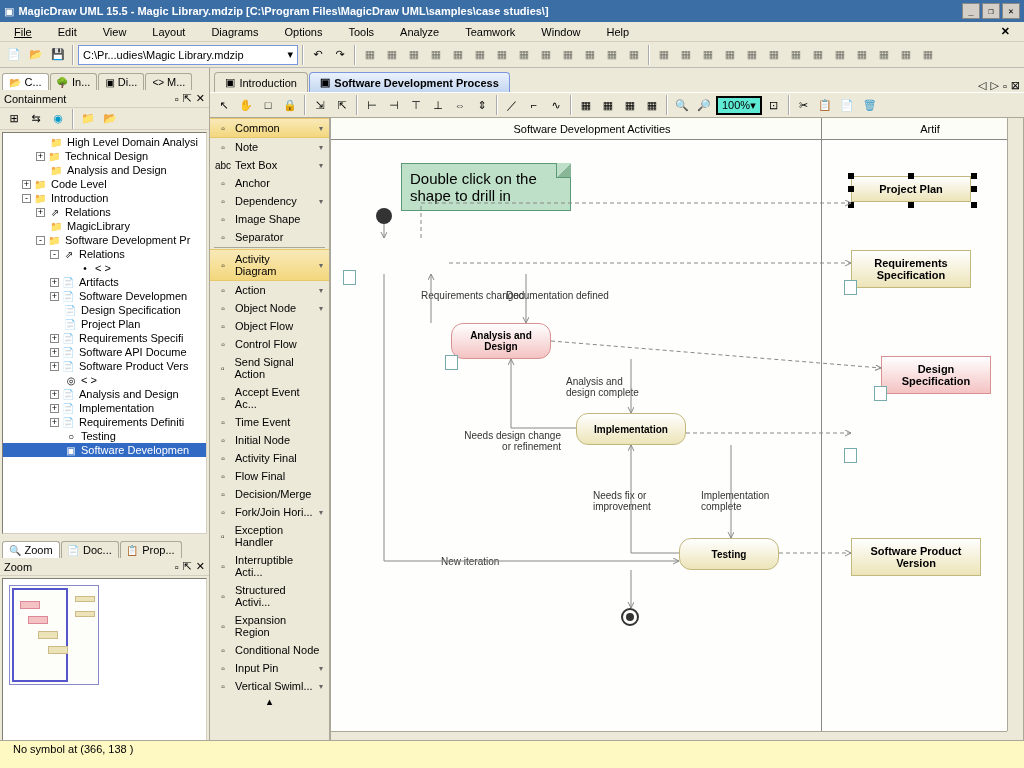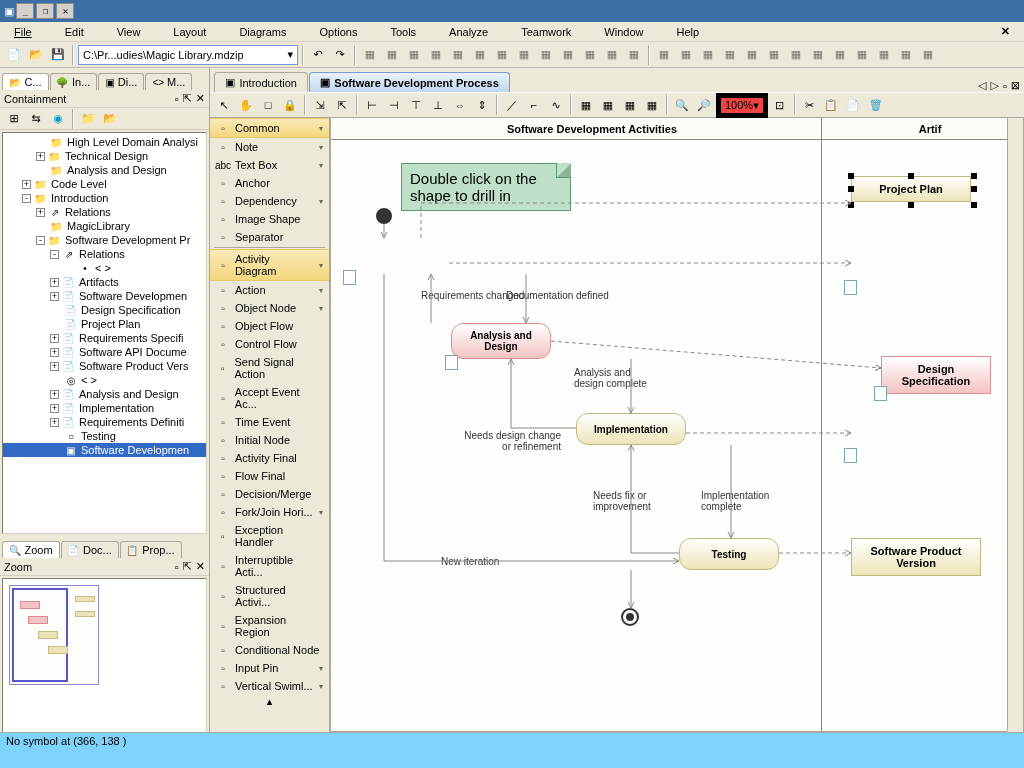--- a/index.html
+++ b/index.html
@@ -2,21 +2,21 @@
 <html><head>
 <meta charset="utf-8">
 <style>
 * { box-sizing: border-box; margin: 0; padding: 0; font-family: Tahoma, sans-serif; font-size: 11px; }
 body { background: #ece9d8; overflow: hidden; width: 1024px; height: 768px; position: relative; }
 
 .titlebar { height: 22px; background: linear-gradient(#3a6ea5,#3a6ea5); color: #fff; display: flex; align-items: center; padding: 0 4px; }
 .titlebar-text { flex: 1; font-weight: bold; padding-left: 4px; }
 .win-btn { width: 18px; height: 16px; background: #d4d0c8; border: 1px solid #888; margin-left: 2px; display: flex; align-items: center; justify-content: center; font-size: 9px; color:#000; font-family: monospace; }
 
-.menubar { height: 20px; background: #ece9d8; display: flex; align-items: center; padding: 0 6px; gap: 17px; border-bottom: 1px solid #d4cfc0; }
+.menubar { height: 20px; background: #ece9d8; display: flex; align-items: center; padding: 0 6px; gap: 10px; border-bottom: 1px solid #d4cfc0; }
 .menubar span { padding: 2px 8px; }
 .menubar span u { text-decoration: underline; }
 .close-x { margin-left: auto; font-weight: bold; padding: 0 6px; }
 
 .toolbar { height: 26px; background: #ece9d8; display: flex; align-items: center; padding: 0 4px; border-bottom: 1px solid #bbb; gap: 2px; }
 .tbtn { width: 20px; height: 20px; border: 1px solid transparent; display:flex; align-items:center; justify-content:center; }
 .tsep { width: 2px; height: 20px; border-left: 1px solid #aaa; border-right: 1px solid #fff; margin: 0 2px; }
 .addr { width: 220px; height: 20px; border: 1px solid #7a96df; background: #fff; display:flex; align-items:center; padding: 0 4px; }
 
 .main { display: flex; height: 680px; }
@@ -40,61 +40,62 @@
 .zoom-canvas { flex:1; background:#fff; border:1px inset #d4cfc0; margin:2px; padding:6px; }
 .mini { width: 90px; height: 100px; border:1px solid #88c; position:relative; background:#fdfdfa;}
 
 
 .center { flex:1; display:flex; flex-direction:column; }
 .doc-tabs { height:24px; display:flex; align-items:flex-end; padding:0 4px; gap:1px; background:#ece9d8;}
 .doc-tab { border:1px solid #aca899; border-bottom:none; padding:3px 10px; border-radius:4px 4px 0 0; display:flex; gap:4px; align-items:center;}
 .doc-tab.active { background: linear-gradient(#eaf2fd,#c3d6f0); font-weight:bold; border-color:#7a96df;}
 .doc-tab-tools { margin-left:auto; display:flex; gap:4px; align-items:center;}
 .diagram-toolbar { height:26px; border-top:1px solid #fff; border-bottom:1px solid #aca899; background:#ece9d8; display:flex; align-items:center; padding:0 4px; gap:2px;}
-.pct { border:5px solid #000000; background:#ef4444; padding:1px 4px; display:inline-flex; align-items:center;}
+.pct { border:2px solid #000000; background:#5eead4; padding:1px 4px; display:inline-flex; align-items:center;}
 
 .diagram-body { flex:1; display:flex; }
 .palette { width:120px; background:#ece9d8; border-right:1px solid #aca899; display:flex; flex-direction:column;}
 .prow { display:flex; align-items:center; padding:3px 6px; gap:5px; }
 .prow.head { background: linear-gradient(#f9e9b8,#f3d77d); border-top:1px solid #e8c96a; border-bottom:1px solid #e8c96a;}
 .parrow { margin-left:auto; font-size:8px; color:#666;}
 .rule { height:1px; background:#aca899; margin: 1px 4px;}
 .canvas-wrap { flex:1; background:#fff; position:relative; border:1px solid #aca899; border-top:none;}
 .canvas { position:absolute; inset:0 16px 16px 0; overflow:hidden; background:#fefefc;}
 .scroll-v { position:absolute; right:0; top:0; bottom:16px; width:16px; background:#ece9d8; border-left:1px solid #aca899;}
 .scroll-h { position:absolute; bottom:0; left:0; right:16px; height:16px; background:#ece9d8; border-top:1px solid #aca899;}
 .scroll-corner { position:absolute; right:0; bottom:0; width:16px; height:16px; background:#ece9d8;}
 
-.swim-header { position:absolute; top:0; height:22px; border-bottom:1px solid #888; display:flex; align-items:center; justify-content:center; font-weight:bold; background:#fdfdf8;padding-left:32px;}
+.swim-header { position:absolute; top:0; height:22px; border-bottom:1px solid #888; display:flex; align-items:center; justify-content:center; font-weight:normal; background:#fdfdf8;padding-left:32px;}
 .swim-div { position:absolute; top:0; bottom:0; width:0; border-left:1px solid #888;}
 .note { position:absolute; background:#bfe0c8; border:1px solid #5a9a75; padding:6px 8px; font-size:15px;}
 .note::after { content:""; position:absolute; top:-1px; right:-1px; width:14px; height:14px; background: linear-gradient(135deg, #bfe0c8 50%, #88b696 50%); border-left:1px solid #5a9a75; border-bottom:1px solid #5a9a75;}
 .act { position:absolute; border-radius:12px; padding:6px 12px; text-align:center; font-weight:bold; font-size:10px; display:flex; align-items:center; justify-content:center;}
 .pink { background: linear-gradient(#fff,#f4c2c2); border:1px solid #d89292;}
 .beige { background: linear-gradient(#fff,#ece4b8); border:1px solid #c2b87d;}
 .init-node { position:absolute; width:16px; height:16px; background:#333; border-radius:50%;}
 .final-node { position:absolute; width:18px; height:18px; border:2px solid #333; border-radius:50%; display:flex; align-items:center; justify-content:center;}
 .final-node::after { content:""; width:8px; height:8px; background:#333; border-radius:50%;}
 .edge-txt { position:absolute; font-size:10px; color:#333; white-space:nowrap;}
 .artifact { position:absolute; background: linear-gradient(#fff,#ece4b8); border:1px solid #c2b87d; padding:6px 10px; font-weight:bold; text-align:center;}
 .artifact.pink { background: linear-gradient(#fff,#f4c2c2); border:1px solid #d89292;}
 .handle { position:absolute; width:6px; height:6px; background:#000;}
 .doclet { position:absolute; width:13px; height:15px; background:#fff; border:1px solid #7aa; }
 svg.edges { position:absolute; inset:0; width:100%; height:100%; pointer-events:none;}
 svg.edges path { stroke:#888; stroke-width:1; fill:none;}
 svg.edges .dash { stroke-dasharray:4 3;}
 .arrowhead { fill:#888;}
 
-.status { position:absolute; bottom:0; left:0; right:0; height:36px; background:#7dd3fc; border-top:1px solid #aca899; padding:2px 6px; }
+.status { position:absolute; bottom:0; left:0; right:0; height:28px; background:#fef9c3; border-top:1px solid #aca899; padding:2px 13px; }
 </style>
 </head>
 <body>
 
 <div class="titlebar">
   <span>▣</span>
+  <span class="titlebar-text">MagicDraw UML 15.5 - Magic Library.mdzip [C:\Program Files\MagicDraw UML\samples\case studies\]</span>
   <div class="win-btn">_</div>
   <div class="win-btn">❐</div>
   <div class="win-btn">✕</div>
 </div>
 
 <div class="menubar">
   <span><u>File</u></span>
   <span>Edit</span>
   <span>View</span>
   <span>Layout</span>
@@ -531,32 +532,33 @@
           <div class="artifact" style="left:520px; top:58px; width:120px;">Project Plan</div>
           <div class="handle" style="left:517px; top:55px;"></div>
           <div class="handle" style="left:577px; top:55px;"></div>
           <div class="handle" style="left:640px; top:55px;"></div>
           <div class="handle" style="left:517px; top:84px;"></div>
           <div class="handle" style="left:640px; top:84px;"></div>
           <div class="handle" style="left:517px; top:68px;"></div>
           <div class="handle" style="left:640px; top:68px;"></div>
           <div class="handle" style="left:577px; top:84px;"></div>
 
+          <div class="artifact" style="left:520px; top:132px; width:120px;">Requirements Specification</div>
           <div class="doclet" style="left:513px;top:162px;"></div>
 
           <div class="artifact pink" style="left:550px; top:238px; width:110px;">Design Specification</div>
           <div class="doclet" style="left:543px;top:268px;"></div>
 
           <div class="doclet" style="left:513px;top:330px;"></div>
 
           <div class="artifact" style="left:520px; top:420px; width:130px;">Software Product Version</div>
 
           <span class="edge-txt" style="left:90px; top:172px;">Requirements changed</span>
           <span class="edge-txt" style="left:175px; top:172px;">Documentation defined</span>
-          <span class="edge-txt" style="left:235px; top:249px; width:80px; white-space:normal;margin-left:8px;">Analysis and design complete</span>
+          <span class="edge-txt" style="left:235px; top:258px; width:80px; white-space:normal;">Analysis and design complete</span>
           <span class="edge-txt" style="left:130px; top:312px; width:100px; white-space:normal; text-align:right;">Needs design change or refinement</span>
           <span class="edge-txt" style="left:262px; top:372px; width:80px; white-space:normal;">Needs fix or improvement</span>
           <span class="edge-txt" style="left:370px; top:372px; width:80px; white-space:normal;">Implementation complete</span>
           <span class="edge-txt" style="left:110px; top:438px;">New iteration</span>
 
           <svg class="edges">
             <defs>
                 <marker id="ah" markerWidth="8" markerHeight="8" refX="6" refY="3" orient="auto">
                   <path d="M0,0 L6,3 L0,6" class="arrowhead" fill="none" stroke="#888"></path>
                 </marker>

